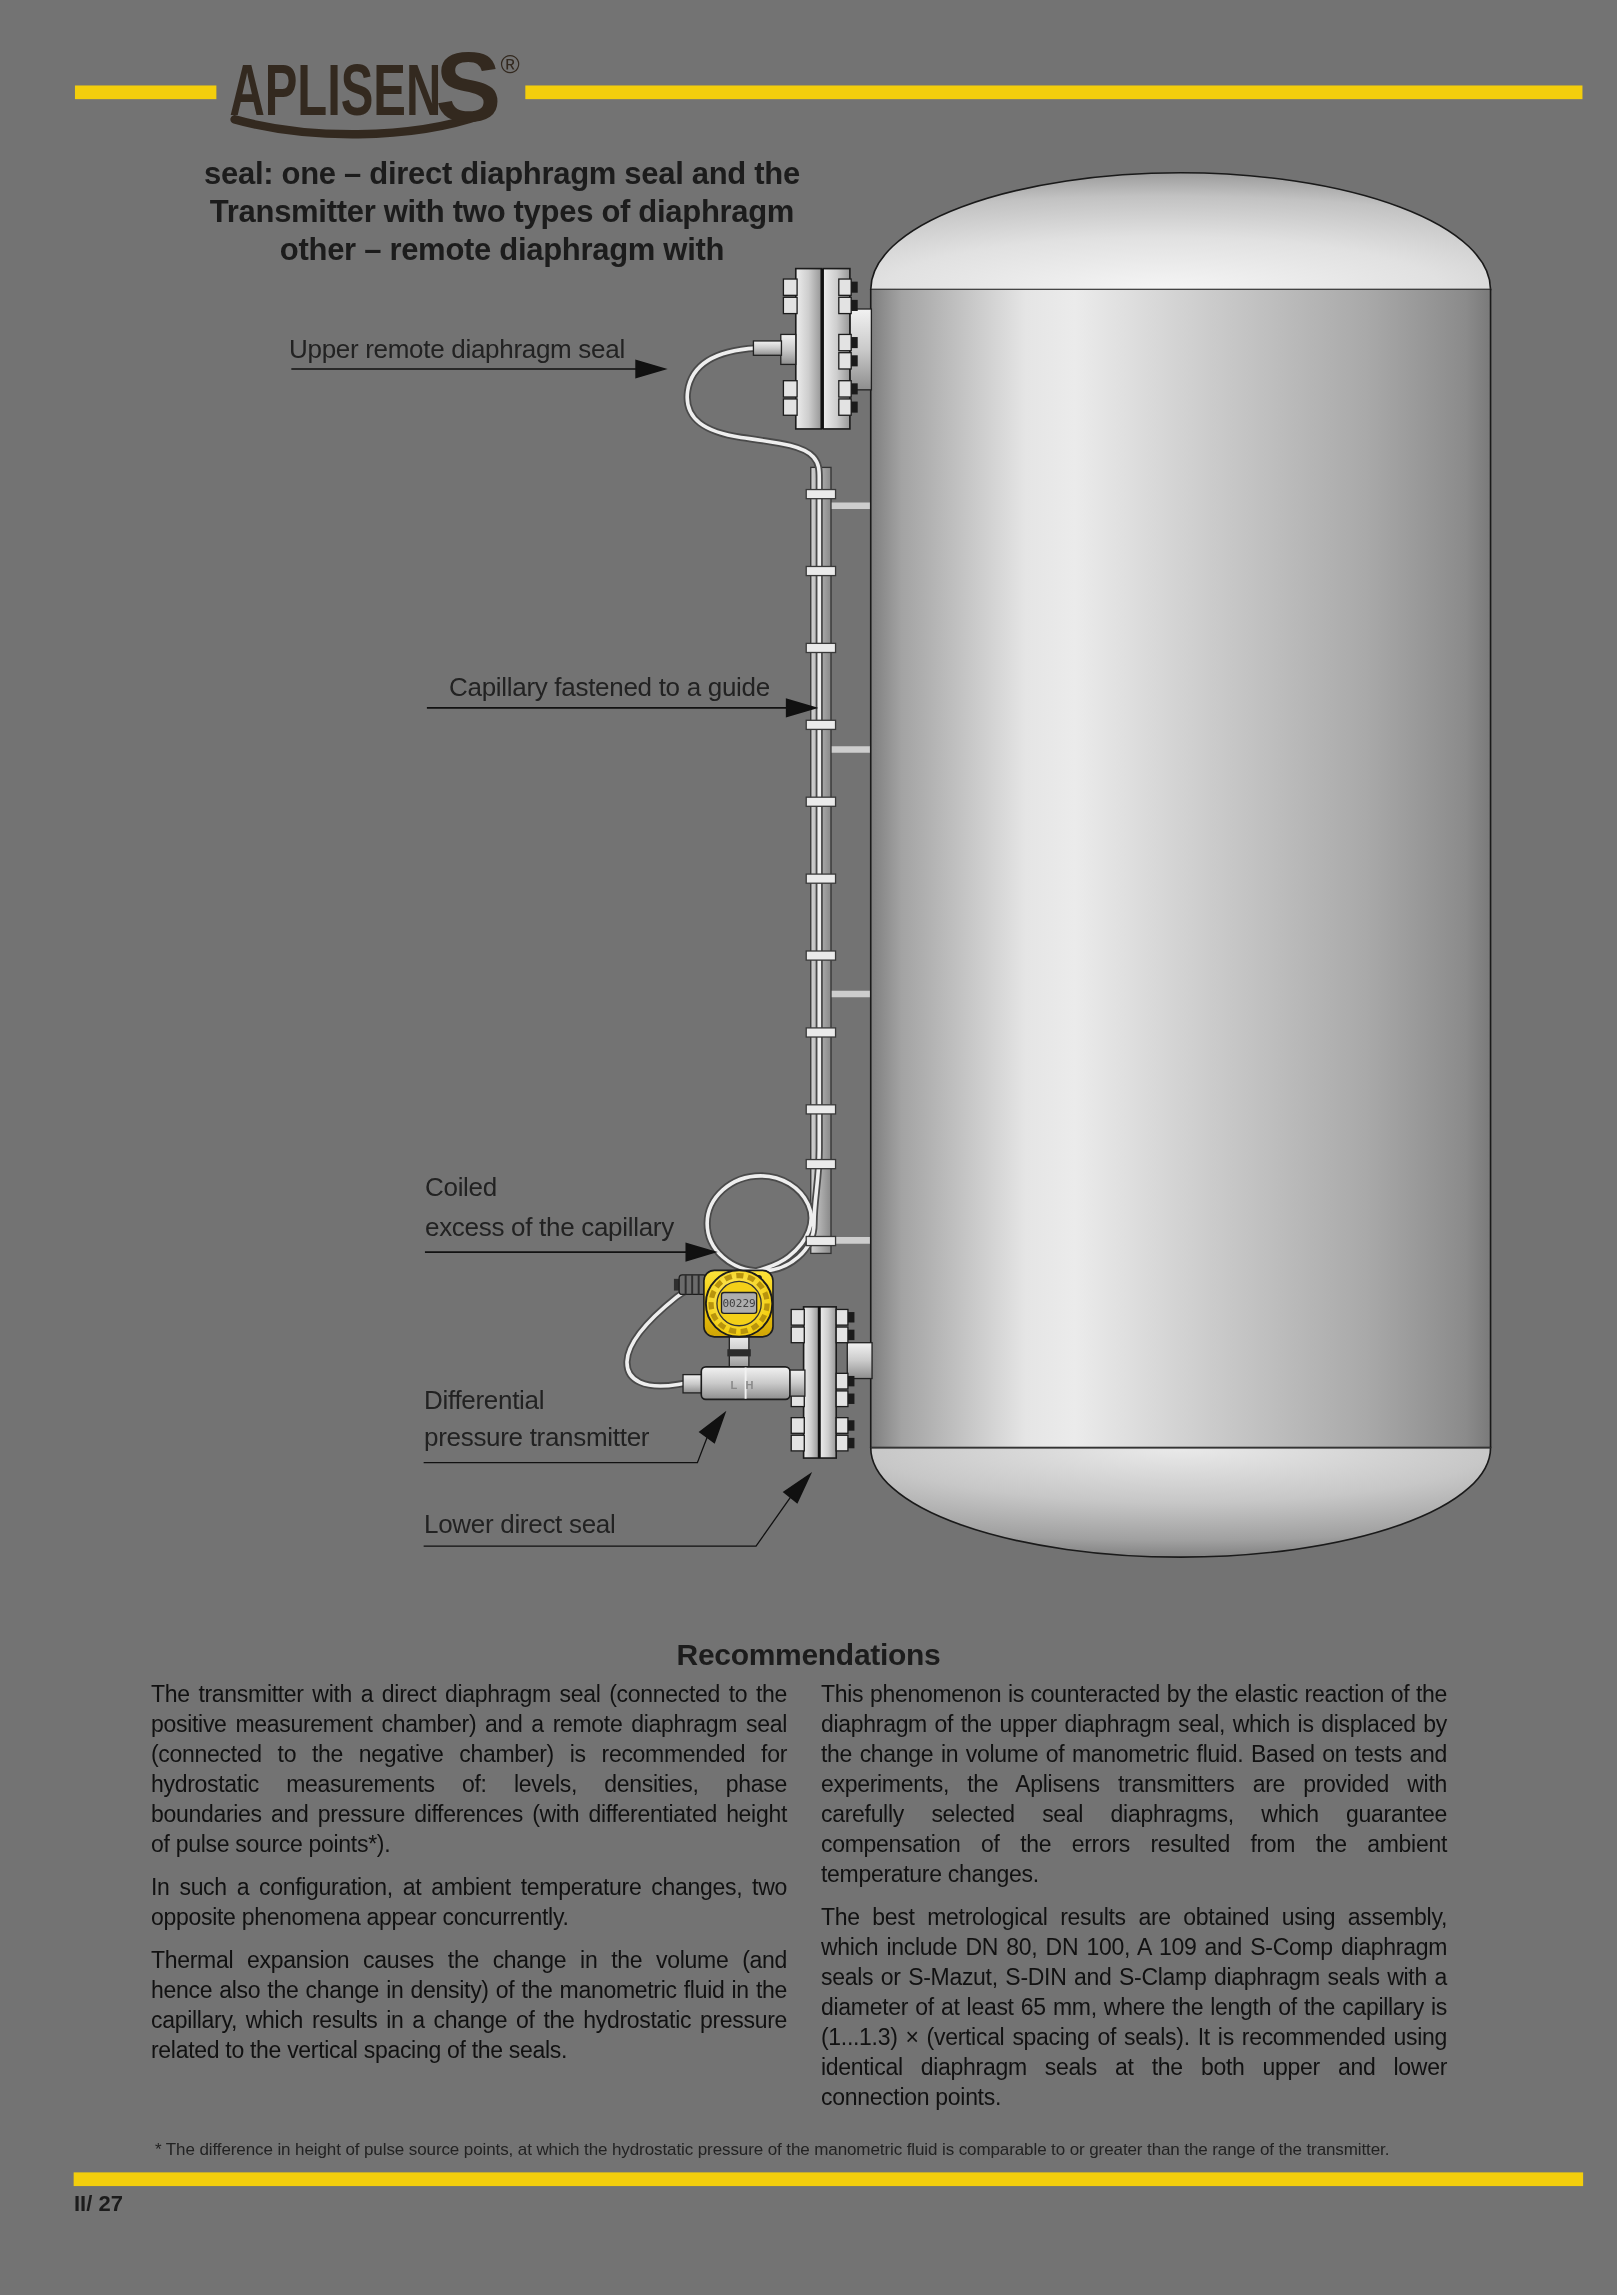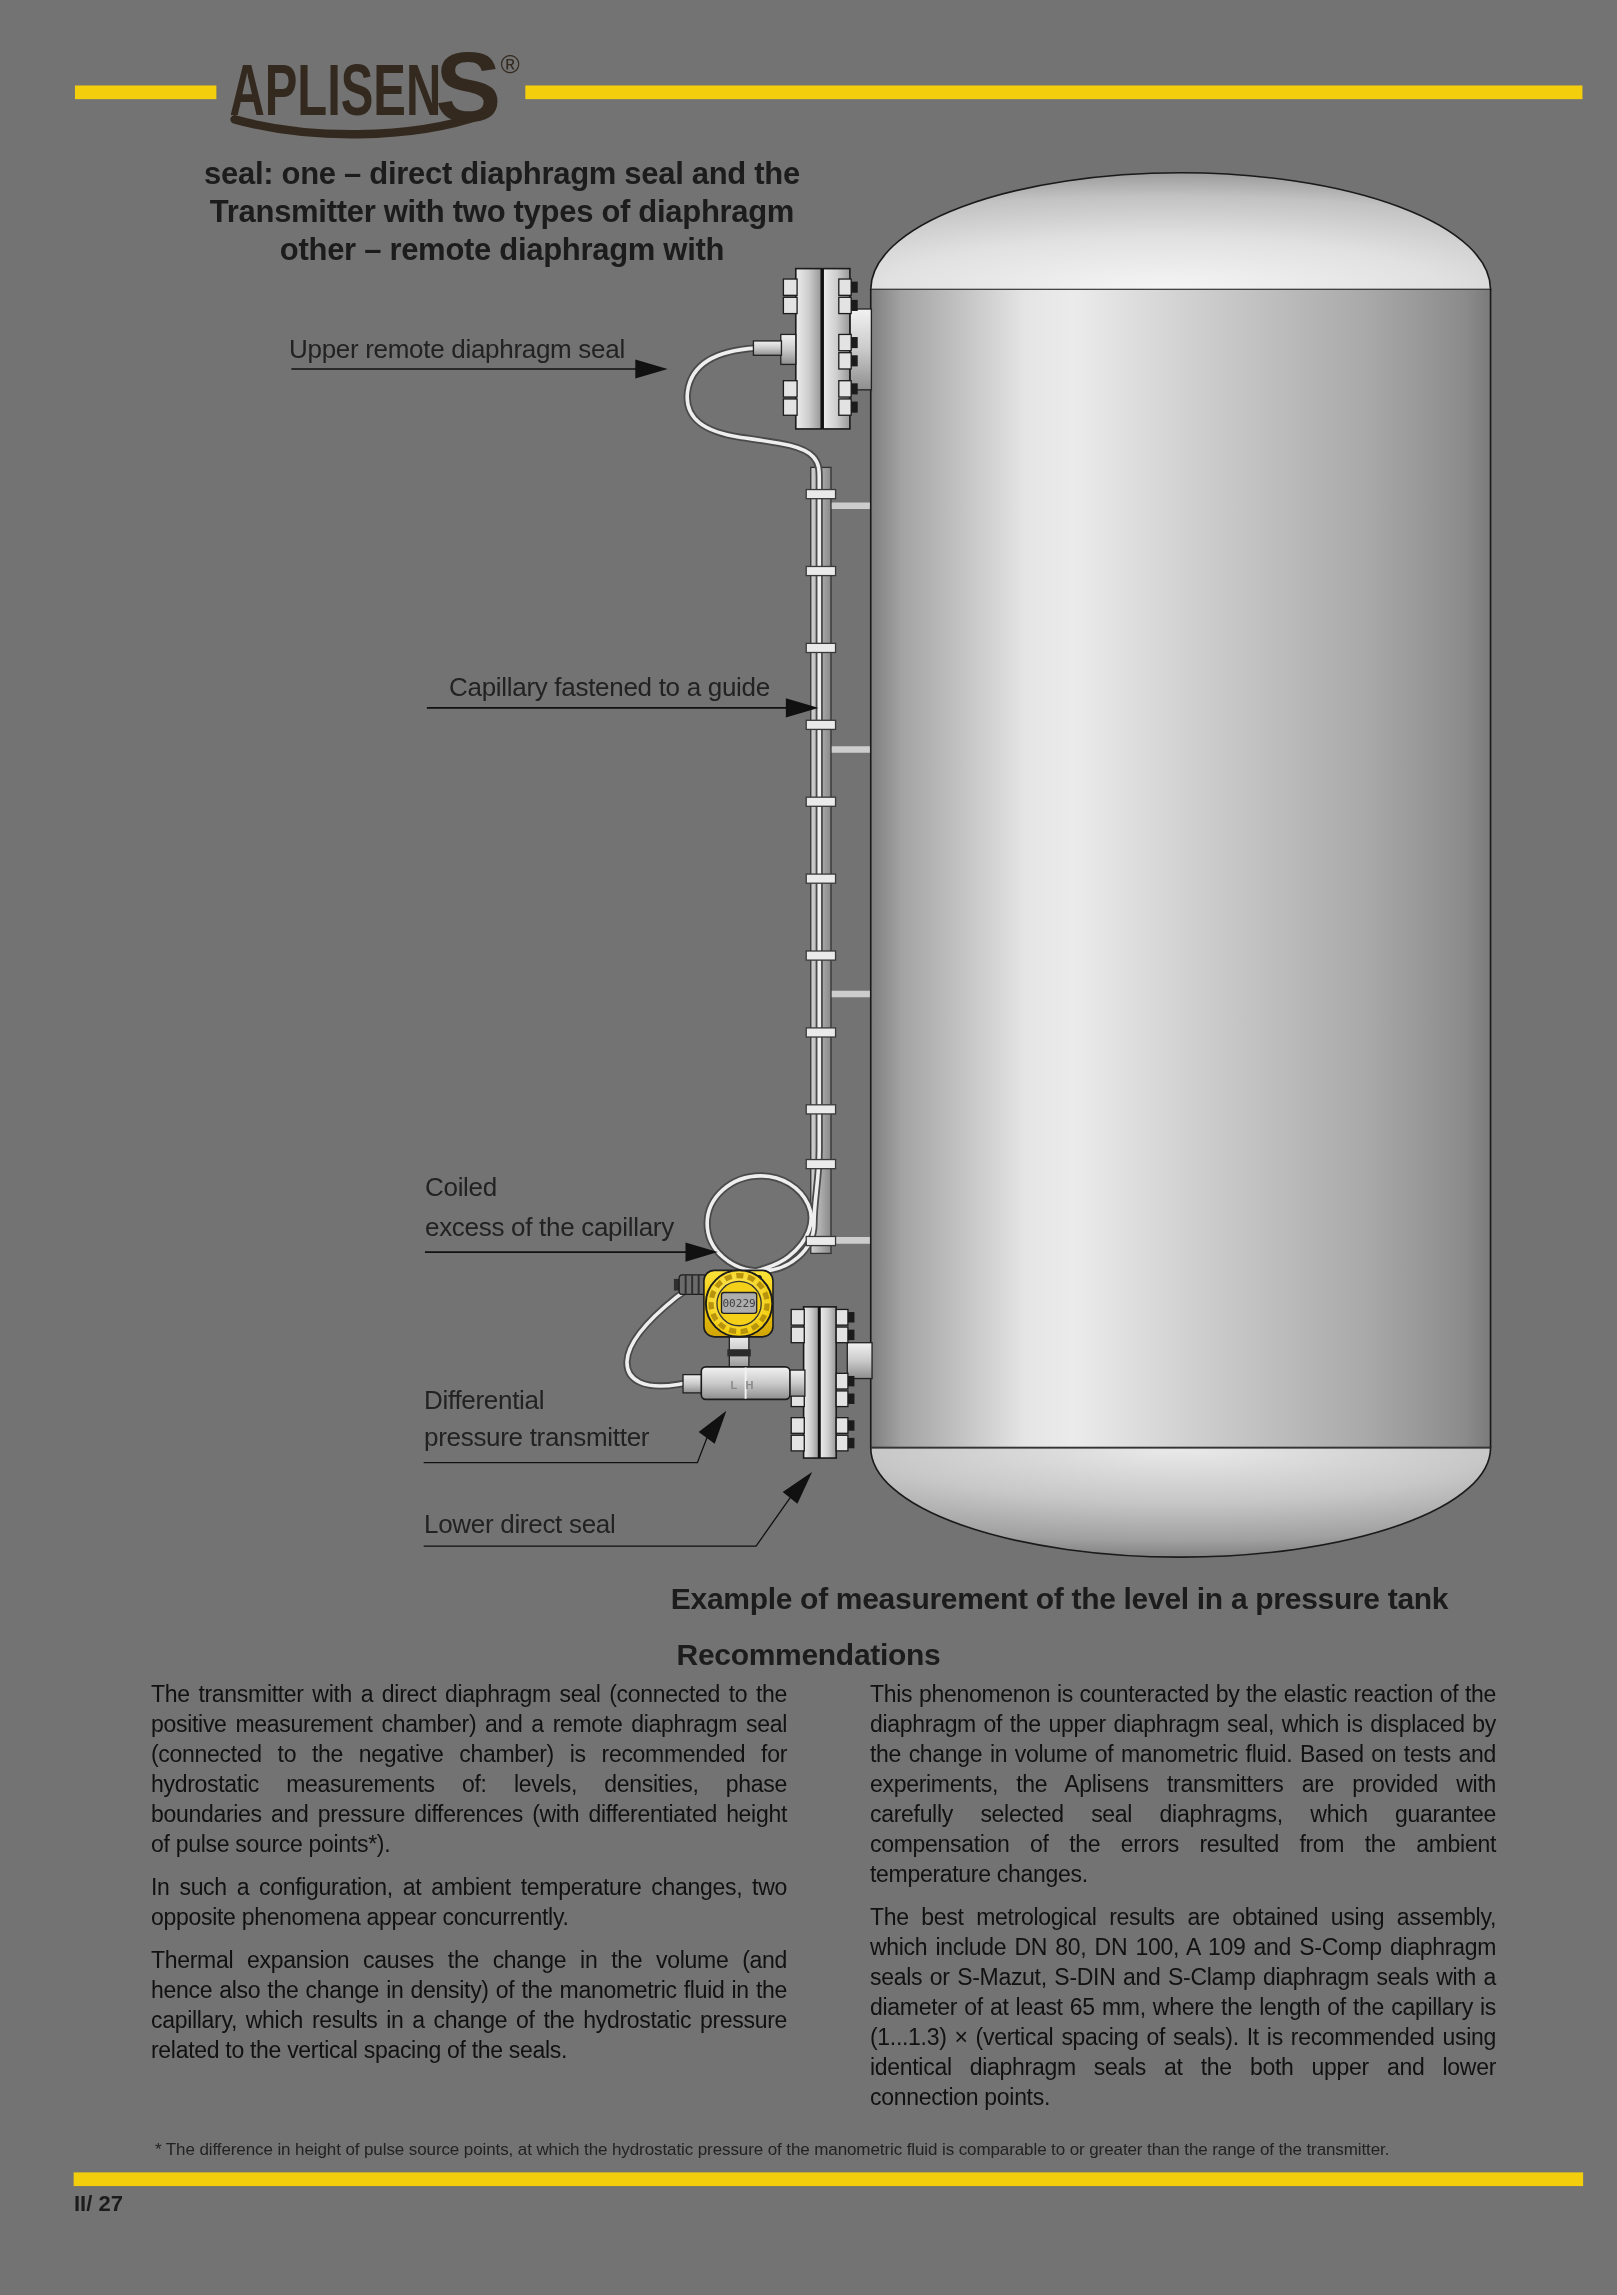--- a/index.html
+++ b/index.html
@@ -28,21 +28,21 @@
   .caption{
     left:587px;top:1582px;width:945px;text-align:center;
     font-weight:bold;font-size:30px;color:#1c1c1c;letter-spacing:-0.3px;
   }
   .heading{
     left:0;top:1638px;width:1617px;text-align:center;
     font-weight:bold;font-size:30px;color:#1c1c1c;letter-spacing:-0.3px;
   }
   .columns{
     left:151px;top:1679px;width:1345px;
-    display:flex;gap:83px;
+    display:flex;gap:34px;
   }
   .col{font-size:23px;line-height:30px;text-align:justify;letter-spacing:-0.3px;color:#111;}
   .col-left{width:636px;}
   .col-right{width:626px;}
   .col p{margin:0 0 13px 0;}
   .footnote{
     left:155px;top:2140px;width:1330px;
     font-size:17px;color:#222;letter-spacing:-0.1px;white-space:nowrap;
   }
   .pageno{
@@ -305,21 +305,20 @@
     <div>excess of the capillary</div>
   </div>
 
   <div class="abs diag-label lbl-diff">
     <div>Differential</div>
     <div>pressure transmitter</div>
   </div>
 
   <div class="abs diag-label lbl-lower">Lower direct seal</div>
 
-  <div class="abs caption">Example of measurement of the level in a pressure tank</div>
 
   <div class="abs heading">Recommendations</div>
 
   <div class="abs columns">
     <div class="col col-left">
       <p>The transmitter with a direct diaphragm seal (connected to the positive measurement chamber) and a remote diaphragm seal (connected to the negative chamber) is recommended for hydrostatic measurements of: levels, densities, phase boundaries and pressure differences (with differentiated height of pulse source points*).</p>
       <p>In such a configuration, at ambient temperature changes, two opposite phenomena appear concurrently.</p>
       <p>Thermal expansion causes the change in the volume (and hence also the change in density) of the manometric fluid in the capillary, which results in a change of the hydrostatic pressure related to the vertical spacing of the seals.</p>
     </div>
     <div class="col col-right">

